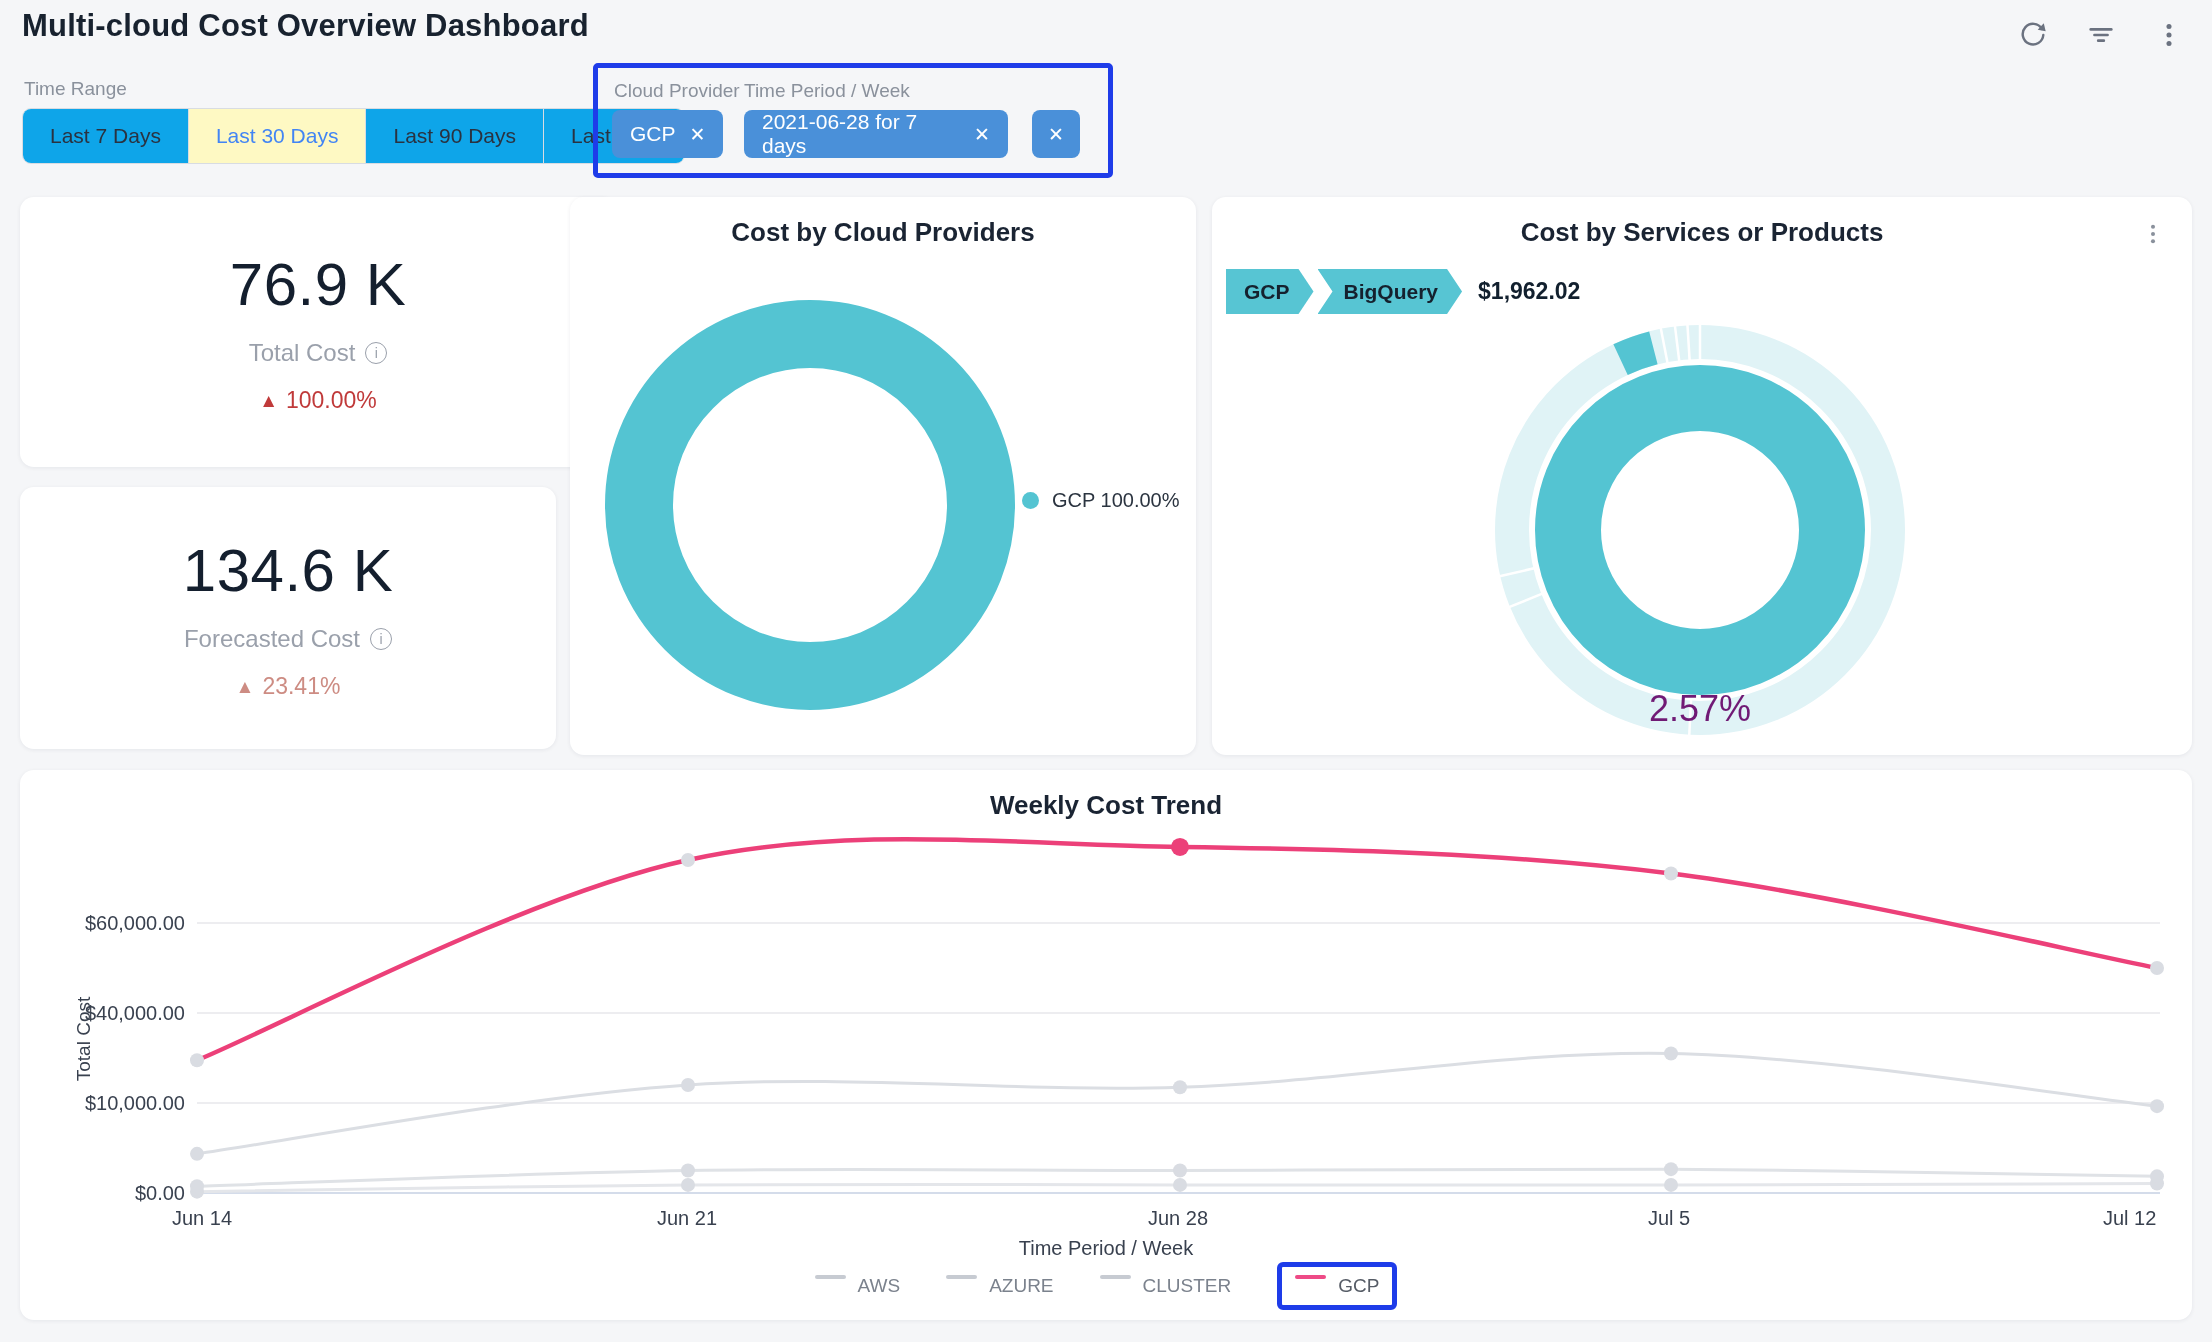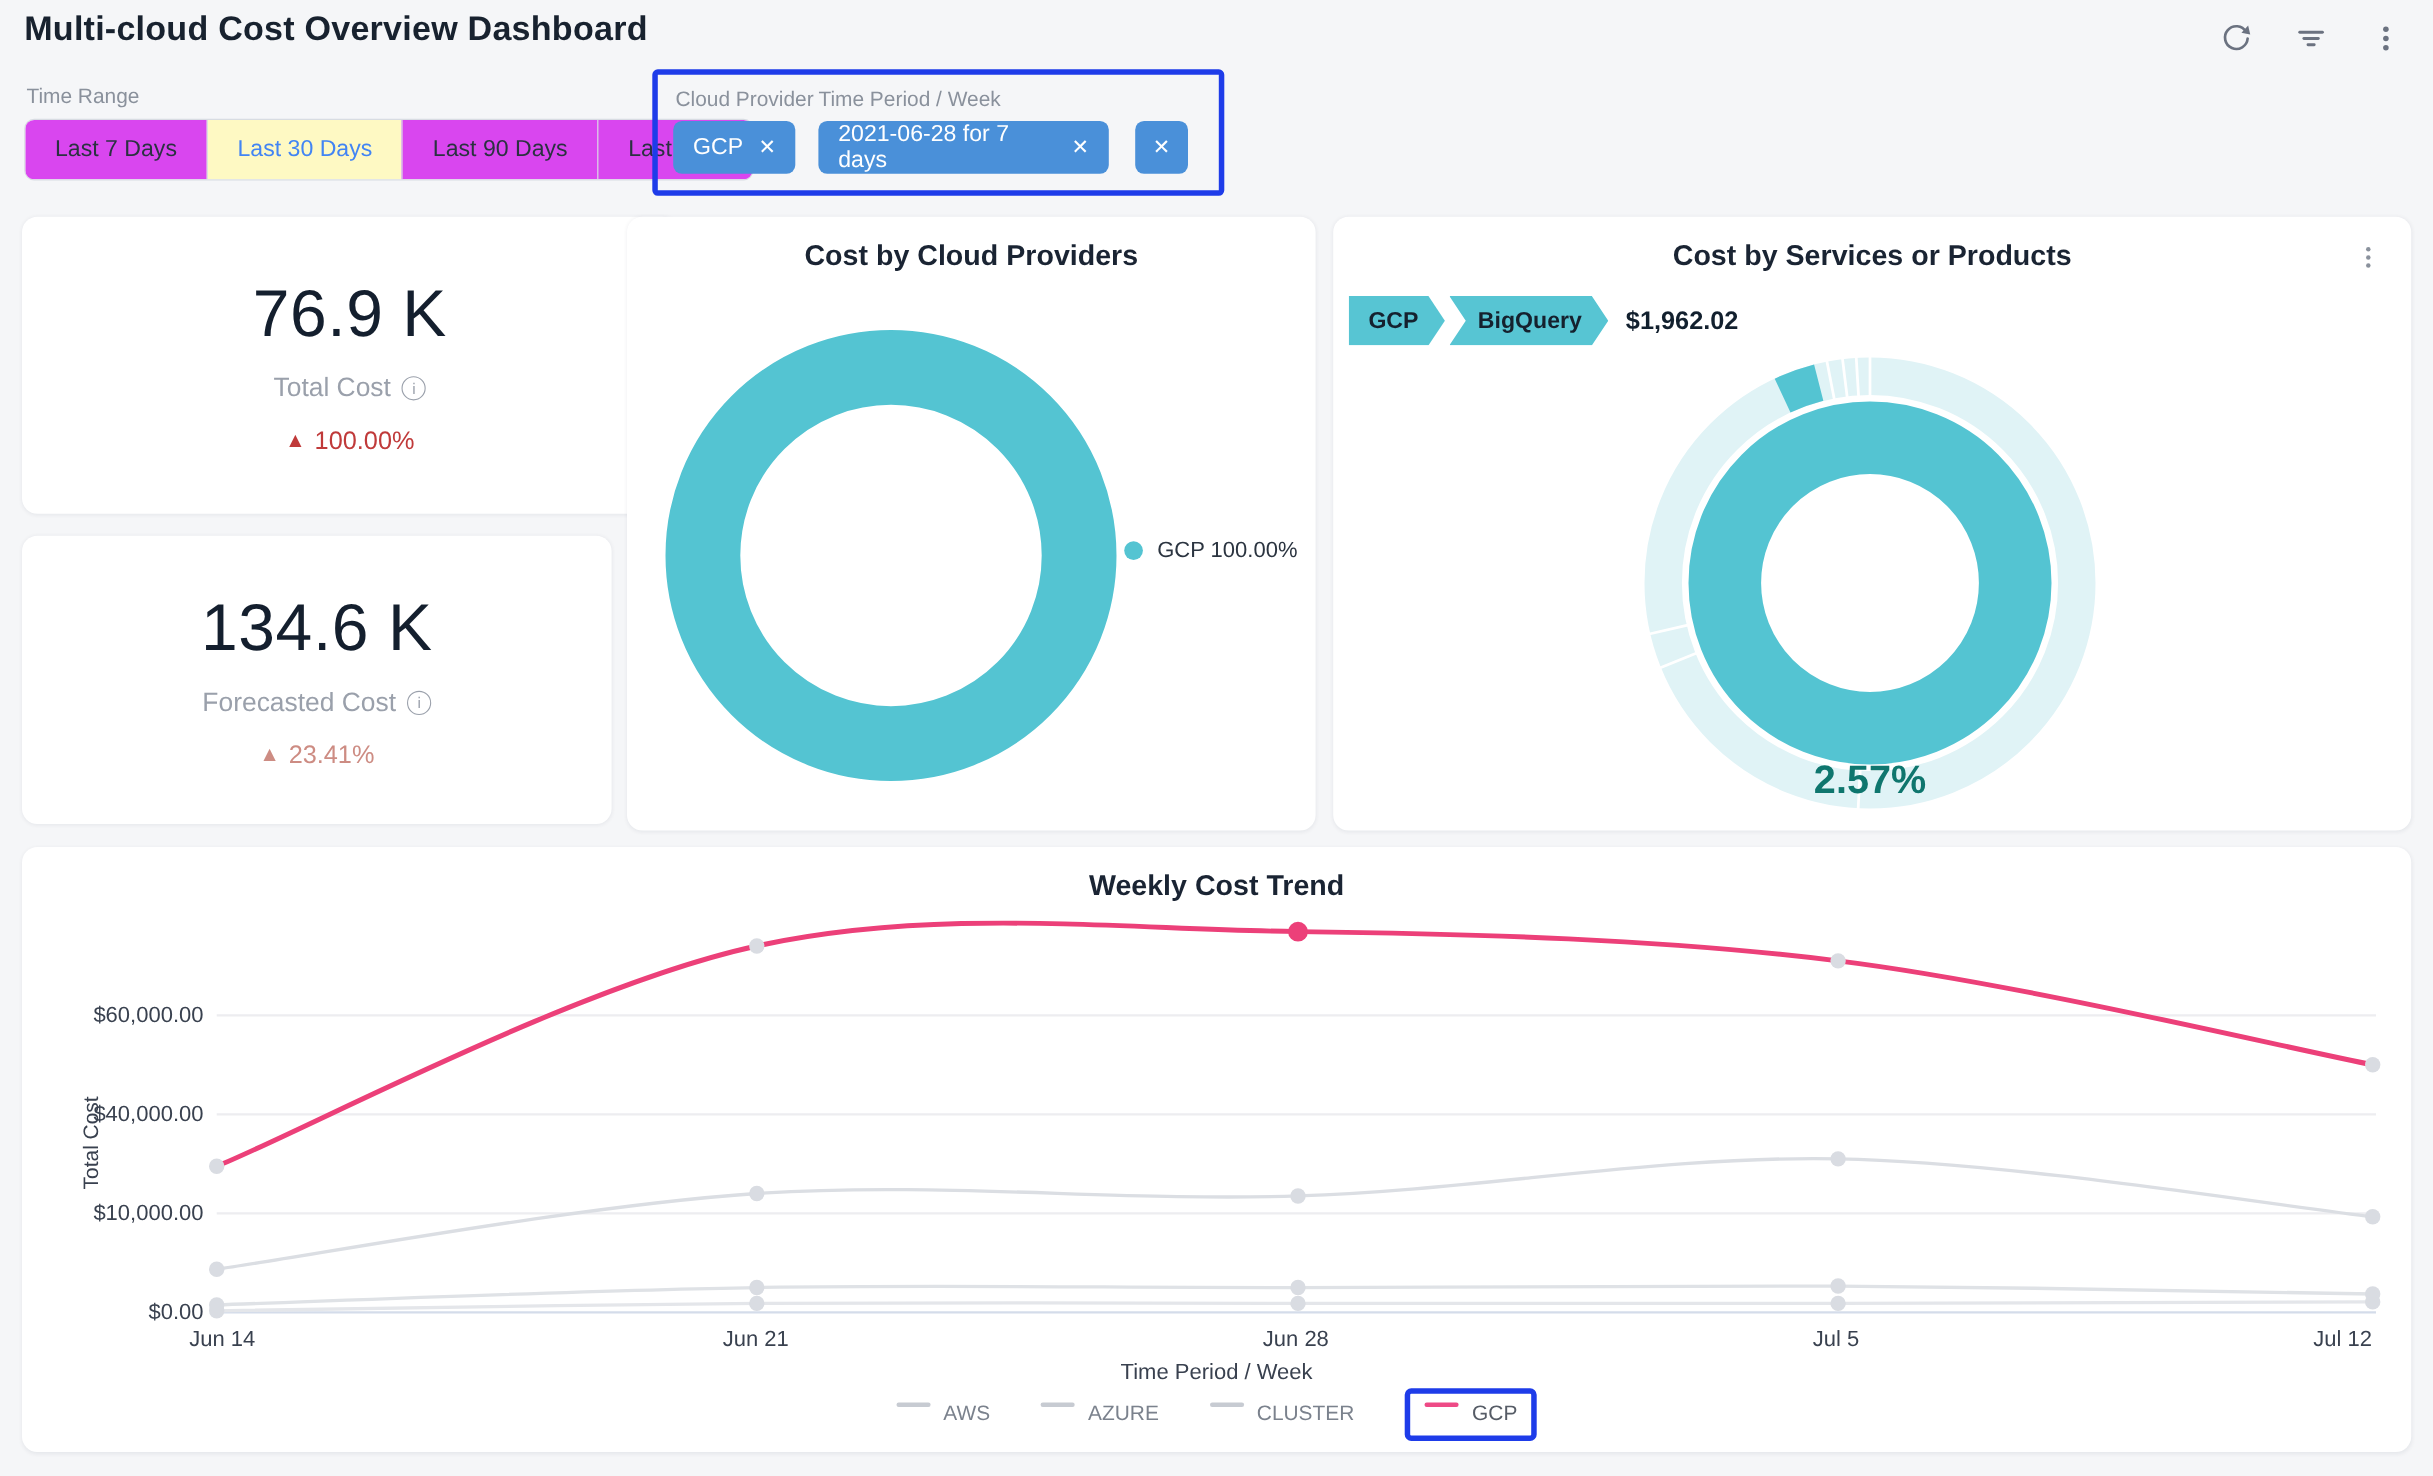--- a/index.html
+++ b/index.html
@@ -7,21 +7,21 @@
   .page { position:relative; width:2212px; height:1342px; background:#f5f6f8; overflow:hidden; }
 
   
   .hdr-title { position:absolute; left:22px; top:8px; font-size:31px; font-weight:600; color:#18222f; letter-spacing:.2px; }
   .hdr-actions { position:absolute; right:26px; top:18px; display:flex; gap:34px; align-items:center; }
   .icon-btn { width:34px; height:34px; display:flex; align-items:center; justify-content:center; cursor:pointer; color:#6b7280; }
 
   
   .flabel { position:absolute; font-size:19px; color:#8a919c; }
   .seg { position:absolute; left:22px; top:108px; display:flex; border:1.5px solid #d8dce2; border-radius:9px; overflow:hidden; background:#fff; height:56px; }
-  .seg button { font-family:inherit; font-size:21px; color:#2a3240; background:#d946ef; border:none; border-left:1.5px solid #d8dce2; padding:0 27px; cursor:pointer; }
+  .seg button { font-family:inherit; font-size:21px; color:#2a3240; background:#0ea5e9; border:none; border-left:1.5px solid #d8dce2; padding:0 27px; cursor:pointer; }
   .seg button:first-child { border-left:none; }
   .seg button.active { background:#fef9c3; color:#4285f4; }
 
   .ann-box { position:absolute; border:5px solid #1e3ce9; border-radius:5px; pointer-events:none; }
   .chip { position:absolute; height:48px; background:#4a90d9; border-radius:8px; color:#fff; font-size:21px; display:flex; align-items:center; justify-content:center; gap:14px; padding:0 18px; cursor:pointer; }
   .chip .x { font-size:19px; cursor:pointer; }
   .chip.square { width:48px; padding:0; }
 
   
   .card { position:absolute; background:#fff; border-radius:14px; box-shadow:0 1px 4px rgba(20,30,60,.07); }
@@ -43,21 +43,21 @@
   
   .crumbs { position:absolute; left:14px; top:72px; display:flex; align-items:center; gap:4px; }
   .crumb { height:45px; background:#57c5d3; color:#15212e; font-size:21px; font-weight:600; display:flex; align-items:center; padding:0 24px 0 18px; cursor:pointer;
            clip-path: polygon(0 0, calc(100% - 15px) 0, 100% 50%, calc(100% - 15px) 100%, 0 100%); }
   .crumb.notch { padding-left:26px;
            clip-path: polygon(0 0, calc(100% - 15px) 0, 100% 50%, calc(100% - 15px) 100%, 0 100%, 15px 50%); }
   .crumb-amt { font-size:23px; font-weight:700; color:#12202e; margin-left:12px; }
 
   .kebab { position:absolute; right:22px; top:20px; }
 
-  .donut-center { position:absolute; font-size:36px; color:#0f766e;font-weight:bold; }
+  .donut-center { position:absolute; font-size:36px; color:#701a75; }
 
   
   .ytick { position:absolute; width:150px; text-align:right; font-size:20px; color:#39414f; }
   .ylab { position:absolute; left:4px; top:258px; font-size:19px; color:#39414f; transform:rotate(-90deg); transform-origin:center; width:120px; text-align:center; }
   .xtick { position:absolute; top:437px; font-size:20px; color:#39414f; }
   .xlab { position:absolute; top:467px; width:100%; text-align:center; font-size:20px; color:#39414f; }
   .legend-row { position:absolute; top:492px; width:100%; display:flex; justify-content:center; align-items:center; gap:46px; }
   .li { display:flex; align-items:flex-start; gap:12px; cursor:pointer; }
   .li .dash { width:31px; height:4px; border-radius:2px; background:#c7cbd2; }
   .li .lt { font-size:19px; color:#7b828d; }

